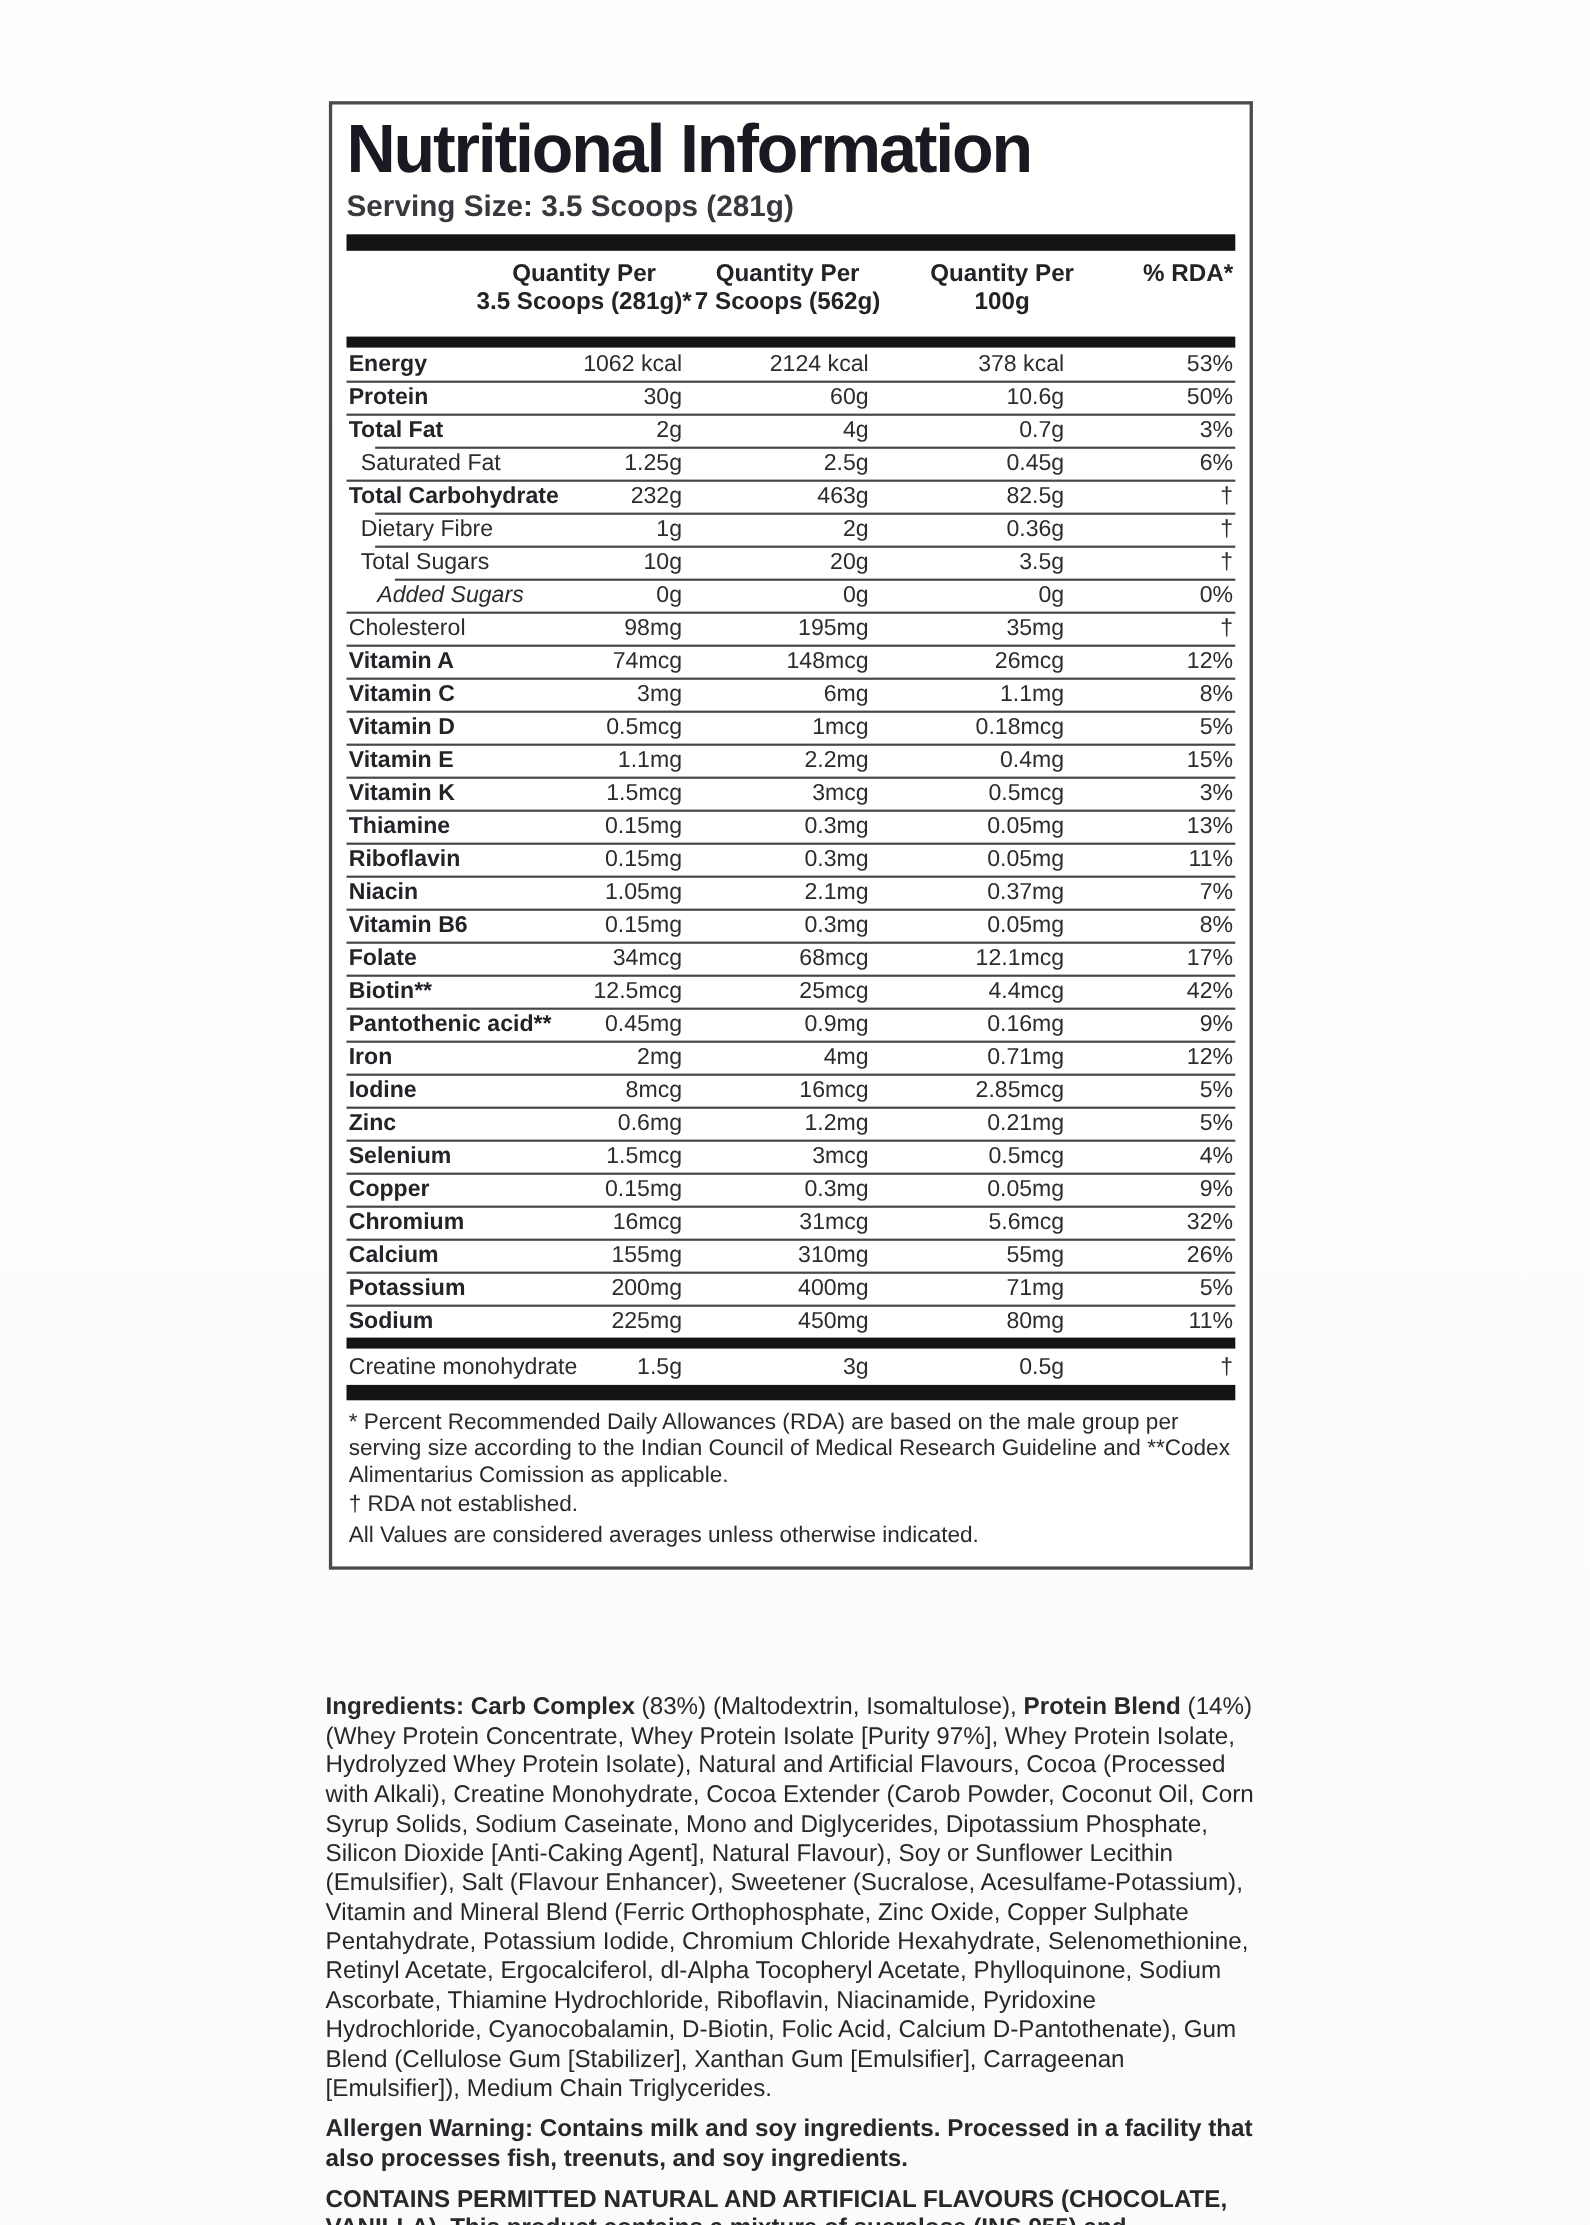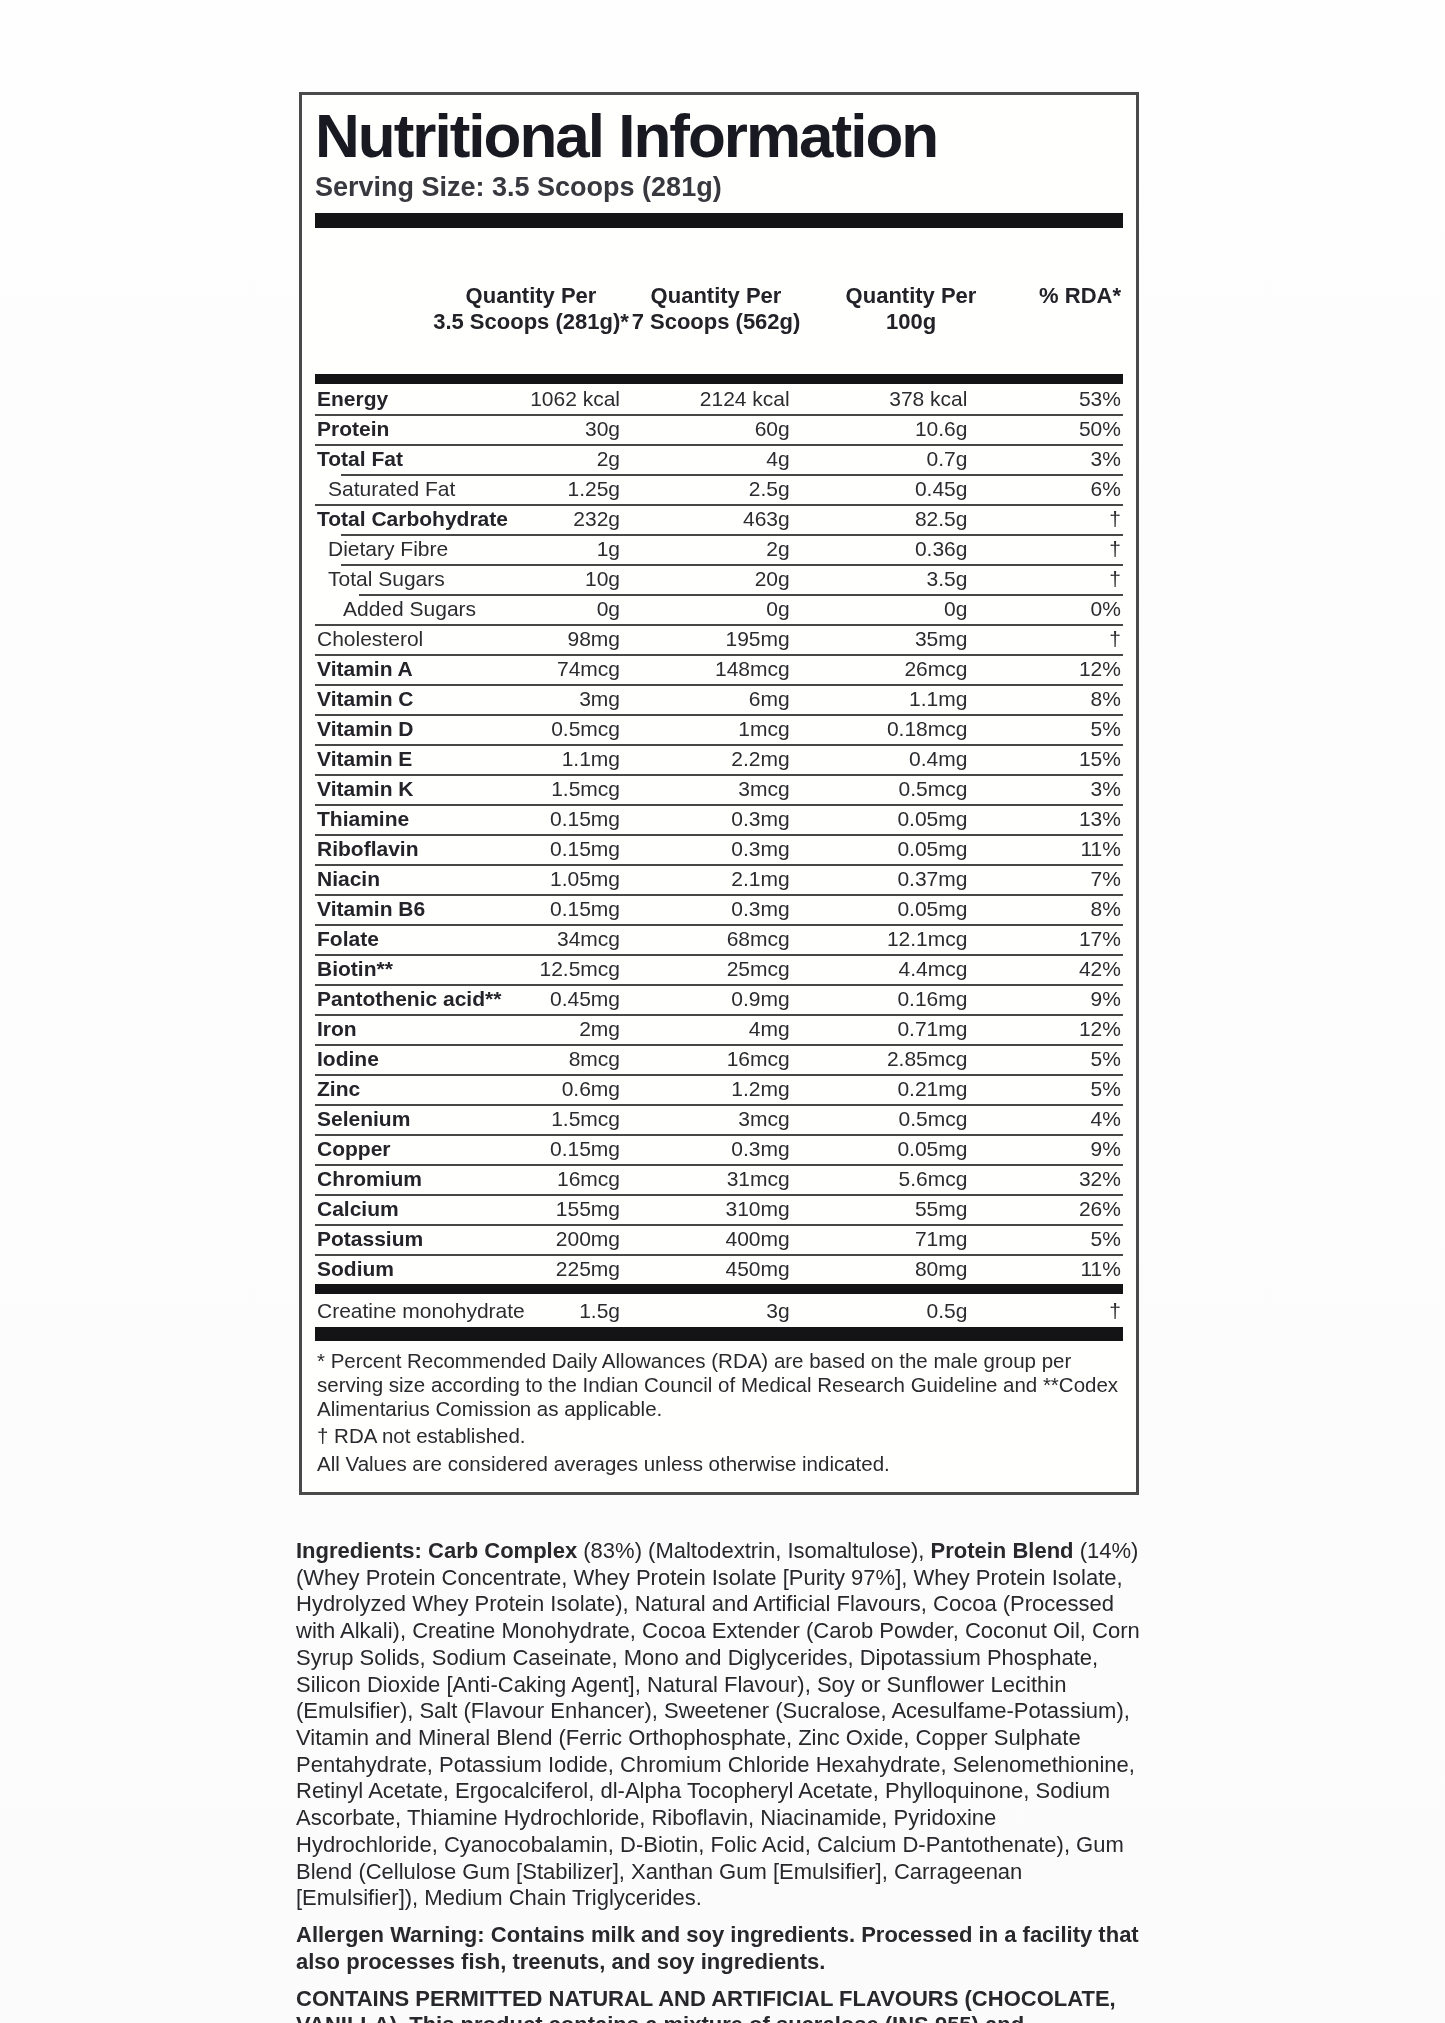--- a/index.html
+++ b/index.html
@@ -24,41 +24,41 @@
   }
   .serv-line{font-size:27px;font-weight:700;color:#38383f;line-height:1.15;}
   .serv-1{margin-top:16px;}
   .serv-2{margin-top:5px;}
   .bar{background:#141417;}
   .bar-1{height:15px;margin-top:10px;}
   .bar-2{height:10px;}
   .bar-3{height:10px;}
   .bar-4{height:14px;}
   
-  .col-headers{position:relative;height:98px;margin-top:48px;}
+  .col-headers{position:relative;height:78px;}
   .ch{position:absolute;top:7px;text-align:center;font-weight:700;font-size:22px;line-height:1.2;color:#222228;}
   .ch-1{left:91px;width:250px;}
   .ch-2{left:276px;width:250px;}
   .ch-3{left:471px;width:250px;}
   .ch-4{right:2px;text-align:right;}
   
   .nrow{
     position:relative;display:grid;
     grid-template-columns:19% 19% 21% 22% 19%;
     align-items:center;height:30px;box-sizing:border-box;
     font-size:21px;color:#2c2c30;
   }
   .nrow::before{content:'';position:absolute;top:0;left:0;right:0;height:2px;background:#474747;}
   #table-body .nrow:first-child::before{display:none;}
   .nrow.indent1::before{left:26px;}
   .nrow.indent2::before{left:44px;}
   .nname{grid-column:1 / 3;font-weight:400;white-space:nowrap;padding-left:2px;}
   .nrow.bold .nname{font-weight:700;color:#232329;}
   .nrow.indent1 .nname{padding-left:13px;}
-  .nrow.indent2 .nname{padding-left:28px;}
+  .nrow.indent2 .nname{padding-left:28px;font-style:italic;}
   .nname{grid-column:auto;}
   .nrow > .nname{grid-column:1;}
   .val{text-align:right;white-space:nowrap;padding-right:2px;}
   #creatine-row .nrow::before{display:none;}
   #creatine-row .nrow{height:33px;}
   
   .footnotes{padding:8px 2px 2px 2px;}
   .footnotes p{margin:0 0 4px 0;font-size:20.5px;line-height:1.16;color:#2a2a2e;}
   
   .below{

